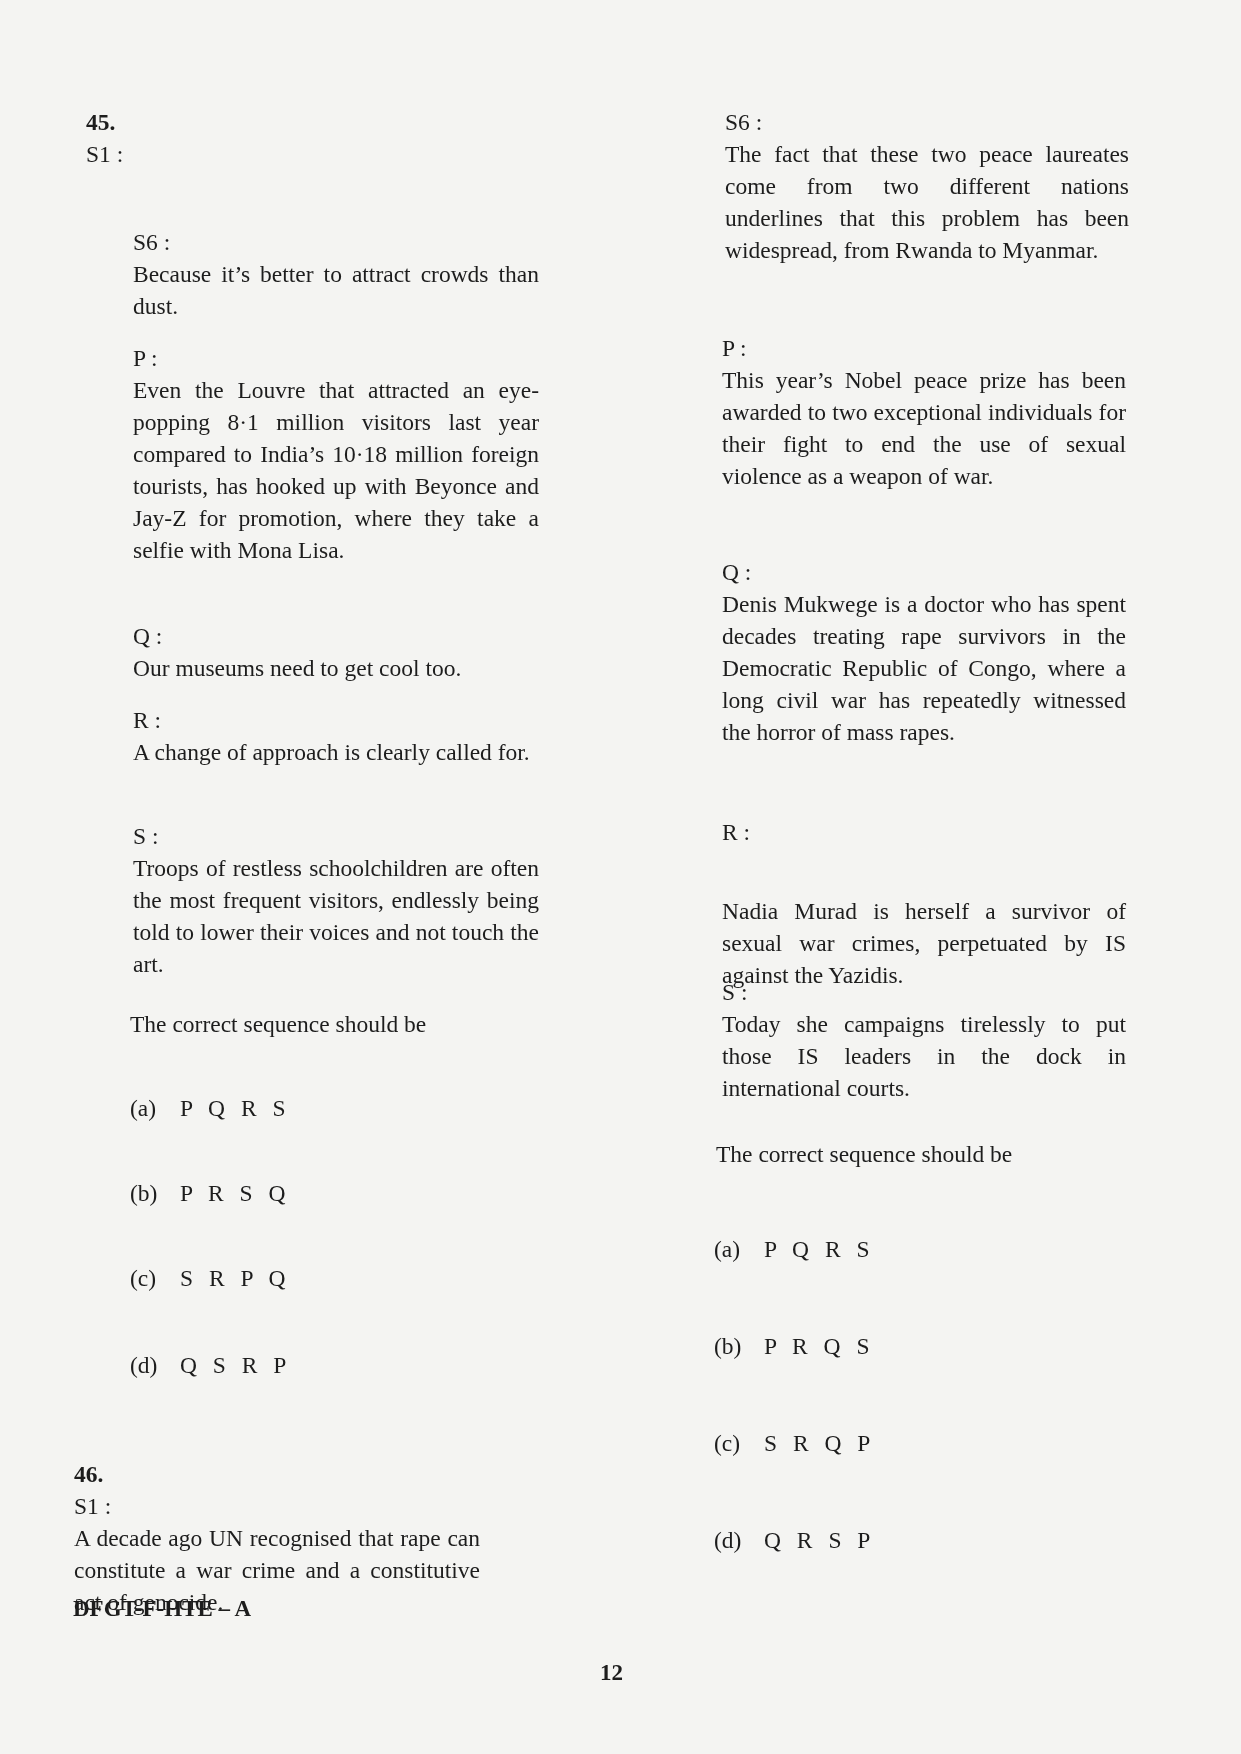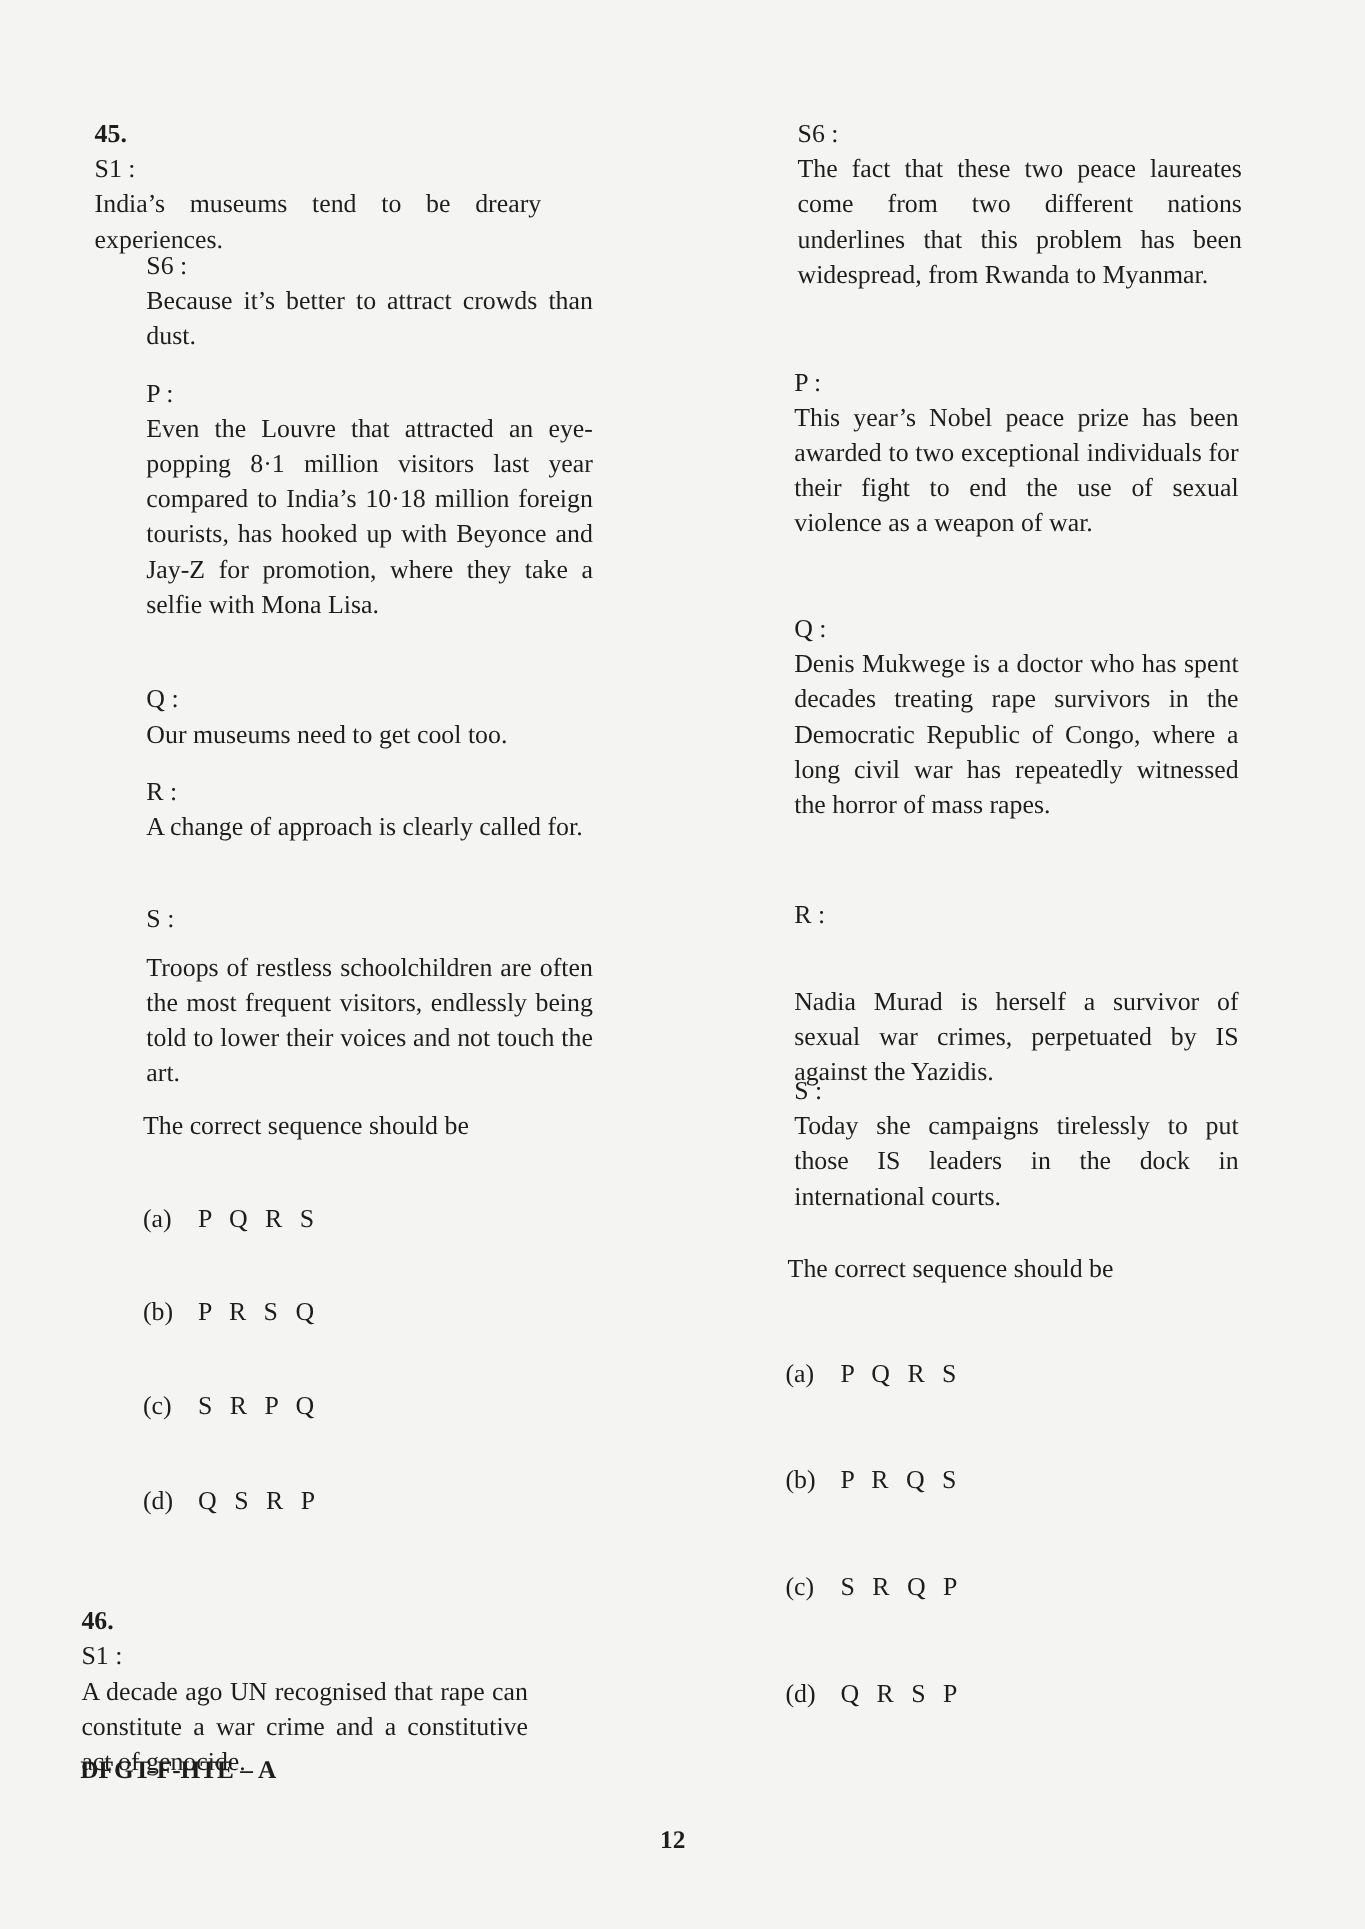--- a/index.html
+++ b/index.html
@@ -22,21 +22,20 @@
   .footer-page { position: absolute; left: 600px; top: 1660px; font-weight: bold; font-size: 23px; }
 </style>
 </head>
 <body>
 
 <div>
   <div class="block" style="left:86px; top:106px; width:510px;">
     <div class="row">
       <span class="qnum">45.</span>
       <span class="lbl">S1 :</span>
-      <span class="txt" style="width:406px;">India’s museums tend to be dreary experiences.</span>
     </div>
   </div>
   <div class="block" style="left:133px; top:226px; width:463px;">
     <div class="row">
       <span class="lbl">S6 :</span>
       <span class="txt" style="width:406px;">Because it’s better to attract crowds than dust.</span>
     </div>
   </div>
   <div class="block" style="left:133px; top:342px; width:463px;">
     <div class="row">
@@ -52,21 +51,21 @@
   </div>
   <div class="block" style="left:133px; top:704px; width:463px;">
     <div class="row">
       <span class="lbl">R :</span>
       <span class="txt" style="width:406px;">A change of approach is clearly called for.</span>
     </div>
   </div>
   <div class="block" style="left:133px; top:820px; width:463px;">
     <div class="row">
       <span class="lbl">S :</span>
-      <span class="txt" style="width:406px;margin-top:12px;">Troops of restless schoolchildren are often the most frequent visitors, endlessly being told to lower their voices and not touch the art.</span>
+      <span class="txt" style="width:406px;">Troops of restless schoolchildren are often the most frequent visitors, endlessly being told to lower their voices and not touch the art.</span>
     </div>
   </div>
   <div class="block" style="left:130px; top:1008px;">The correct sequence should be</div>
 
   <div class="opt" style="left:130px; top:1095px;">
     <span class="ol">(a)</span>
     <span class="ov">P Q R S</span>
   </div>
   <div class="opt" style="left:130px; top:1180px;">
     <span class="ol">(b)</span>

